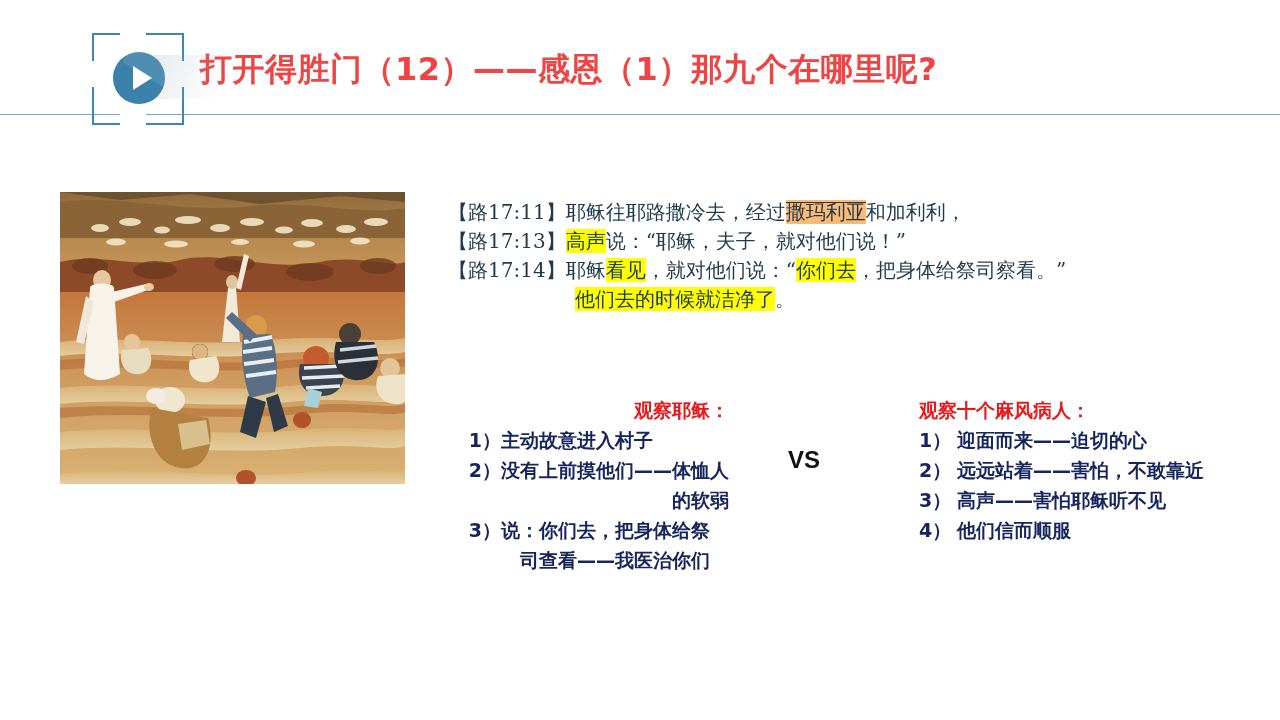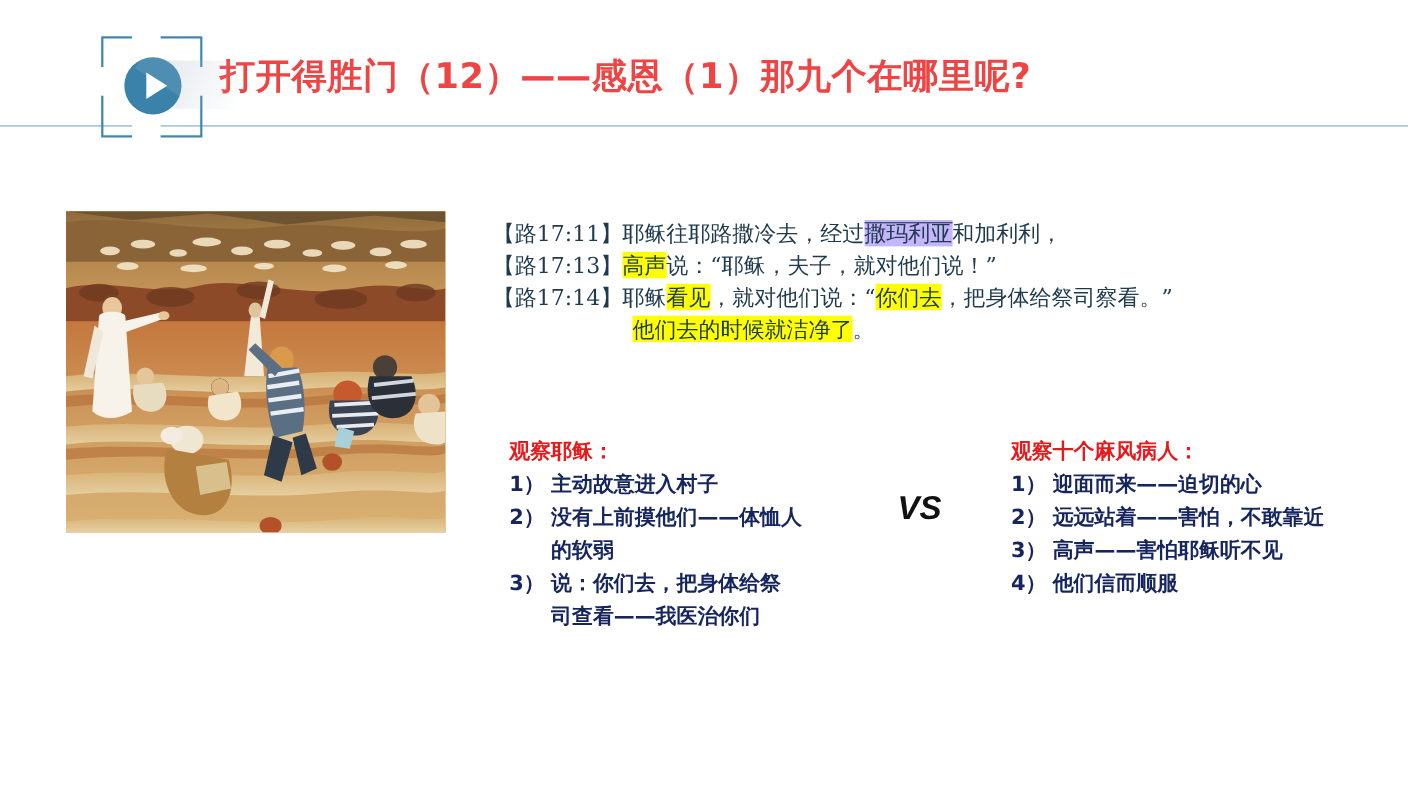--- a/index.html
+++ b/index.html
@@ -133,21 +133,21 @@
     line-height: 29px;
     color: #1f3a4d;
     white-space: nowrap;
   }
   .scripture .line { height: 29px; }
   .scripture .indent { padding-left: 127px; }
   .hl {
     background: #ffff00;
   }
   .hl-strike {
-    background: #c4b5fd;
+    background: #fdba74;
     position: relative;
   }
   .hl-strike::after {
     content: "";
     position: absolute;
     left: 0;
     right: 0;
     top: 2px;
     border-top: 1.6px solid #1f3a4d;
   }
@@ -155,21 +155,21 @@
   
   .col {
     position: absolute;
     font-family: "DejaVu Sans", "Liberation Sans", sans-serif;
     font-weight: bold;
     font-size: 19px;
     line-height: 30px;
     color: #16255e;
     white-space: nowrap;
   }
-  .col-left  { left: 463px; top: 395px; }
+  .col-left  { left: 463px; top: 395px; text-align: right; }
   .col-right { left: 919px; top: 395px; }
   .col-head {
     color: #e8191b;
     font-size: 19px;
     font-weight: bold;
     line-height: 30px;
   }
   .col ol {
     margin: 0;
     padding: 0;
@@ -181,27 +181,26 @@
   }
   .col .num {
     width: 38px;
     flex: 0 0 38px;
   }
   .col .txt {
     white-space: pre-line;
   }
   .vs-label {
     position: absolute;
-    left: 816px;
+    left: 788px;
     top: 446px;
-    font-size: 30px;
+    font-size: 24px;
     font-weight: bold;
     color: #111111;
     font-family: "Liberation Sans", sans-serif;
-    font-style: italic;
   }
 </style>
 </head>
 <body>
 
 <div class="header">
   <div class="header-rule"></div>
 
   <div class="logo-frame"></div>
   <div class="logo-shadow"></div>

